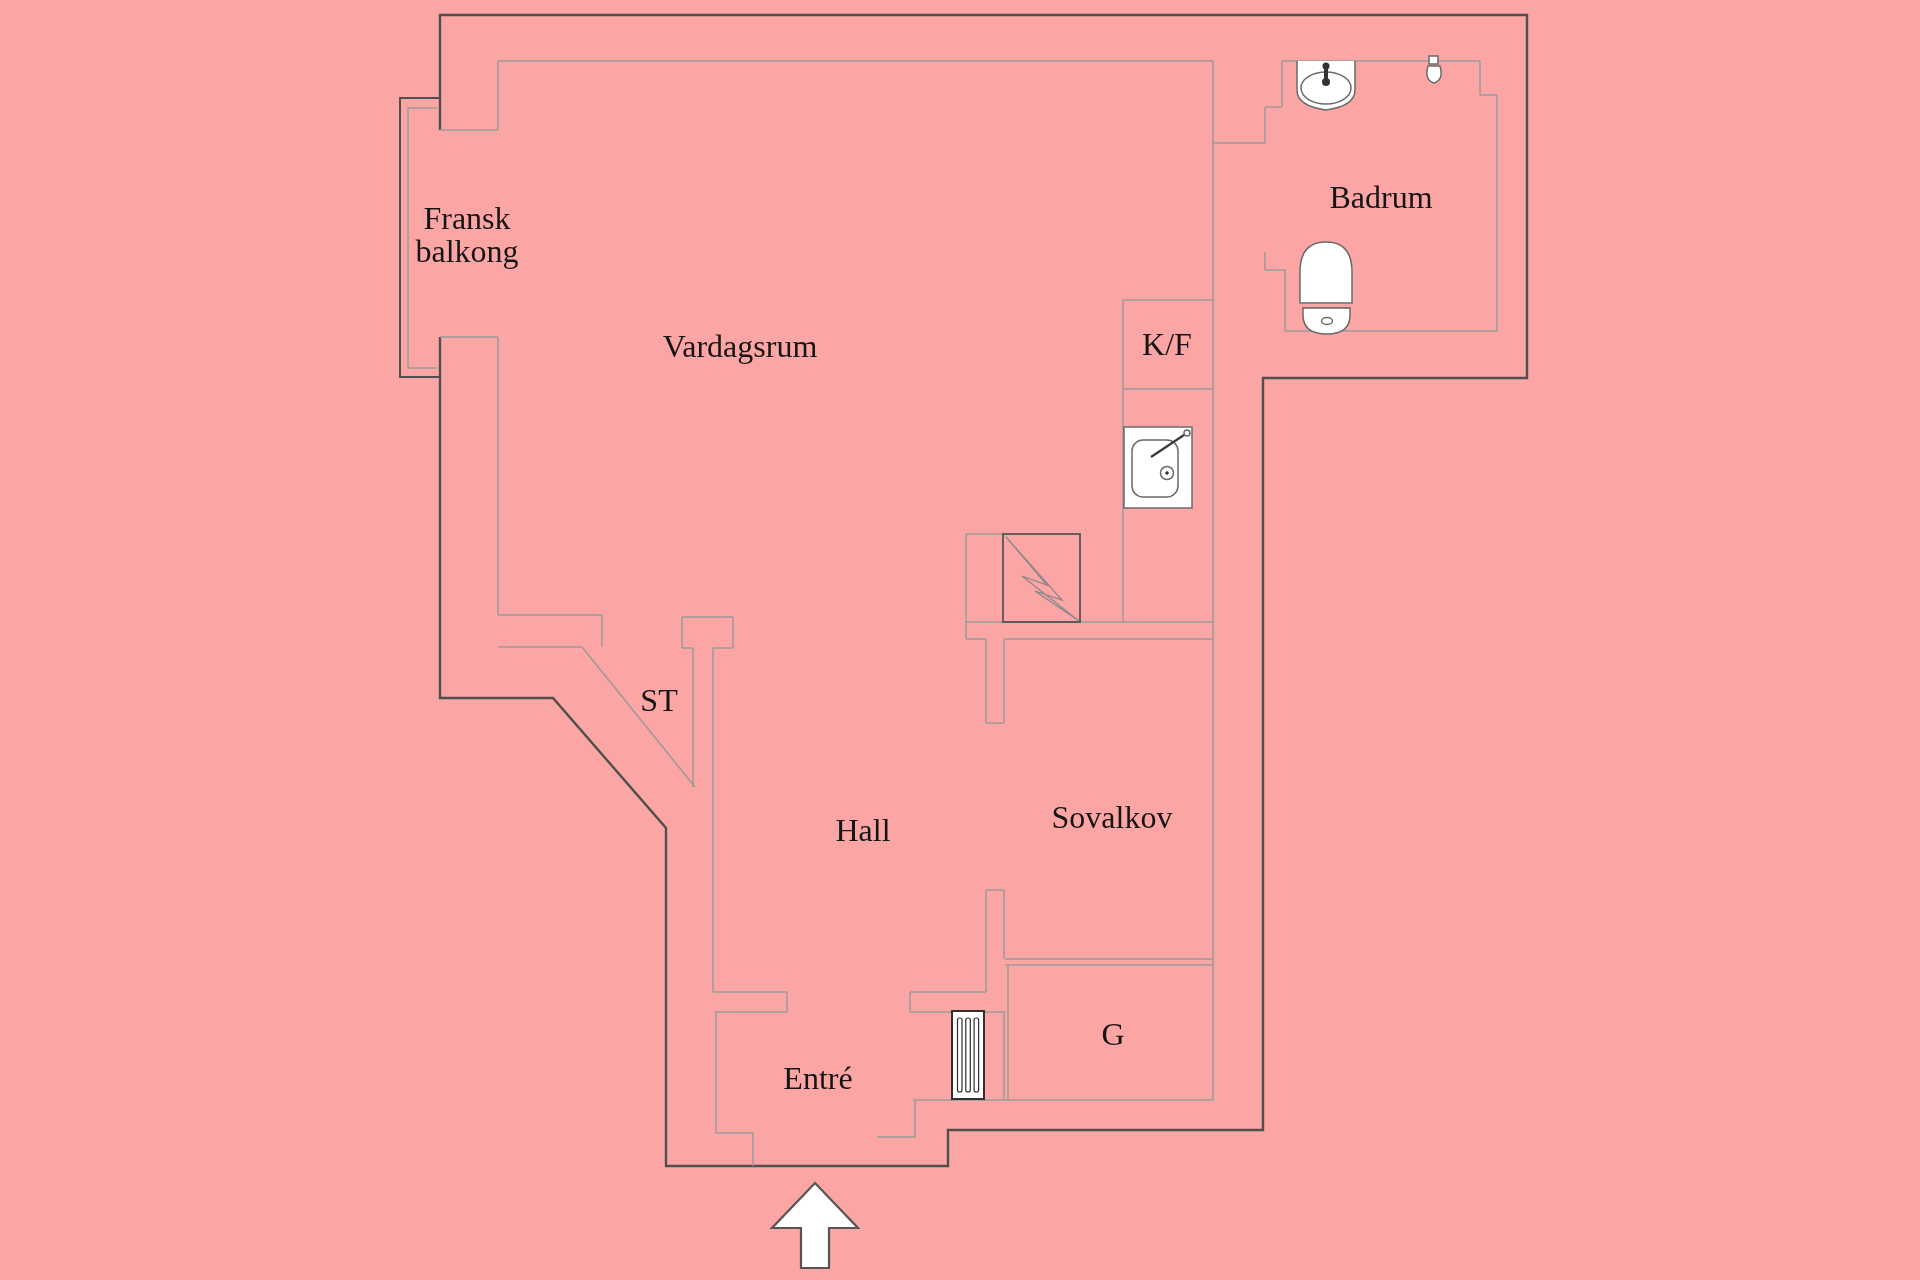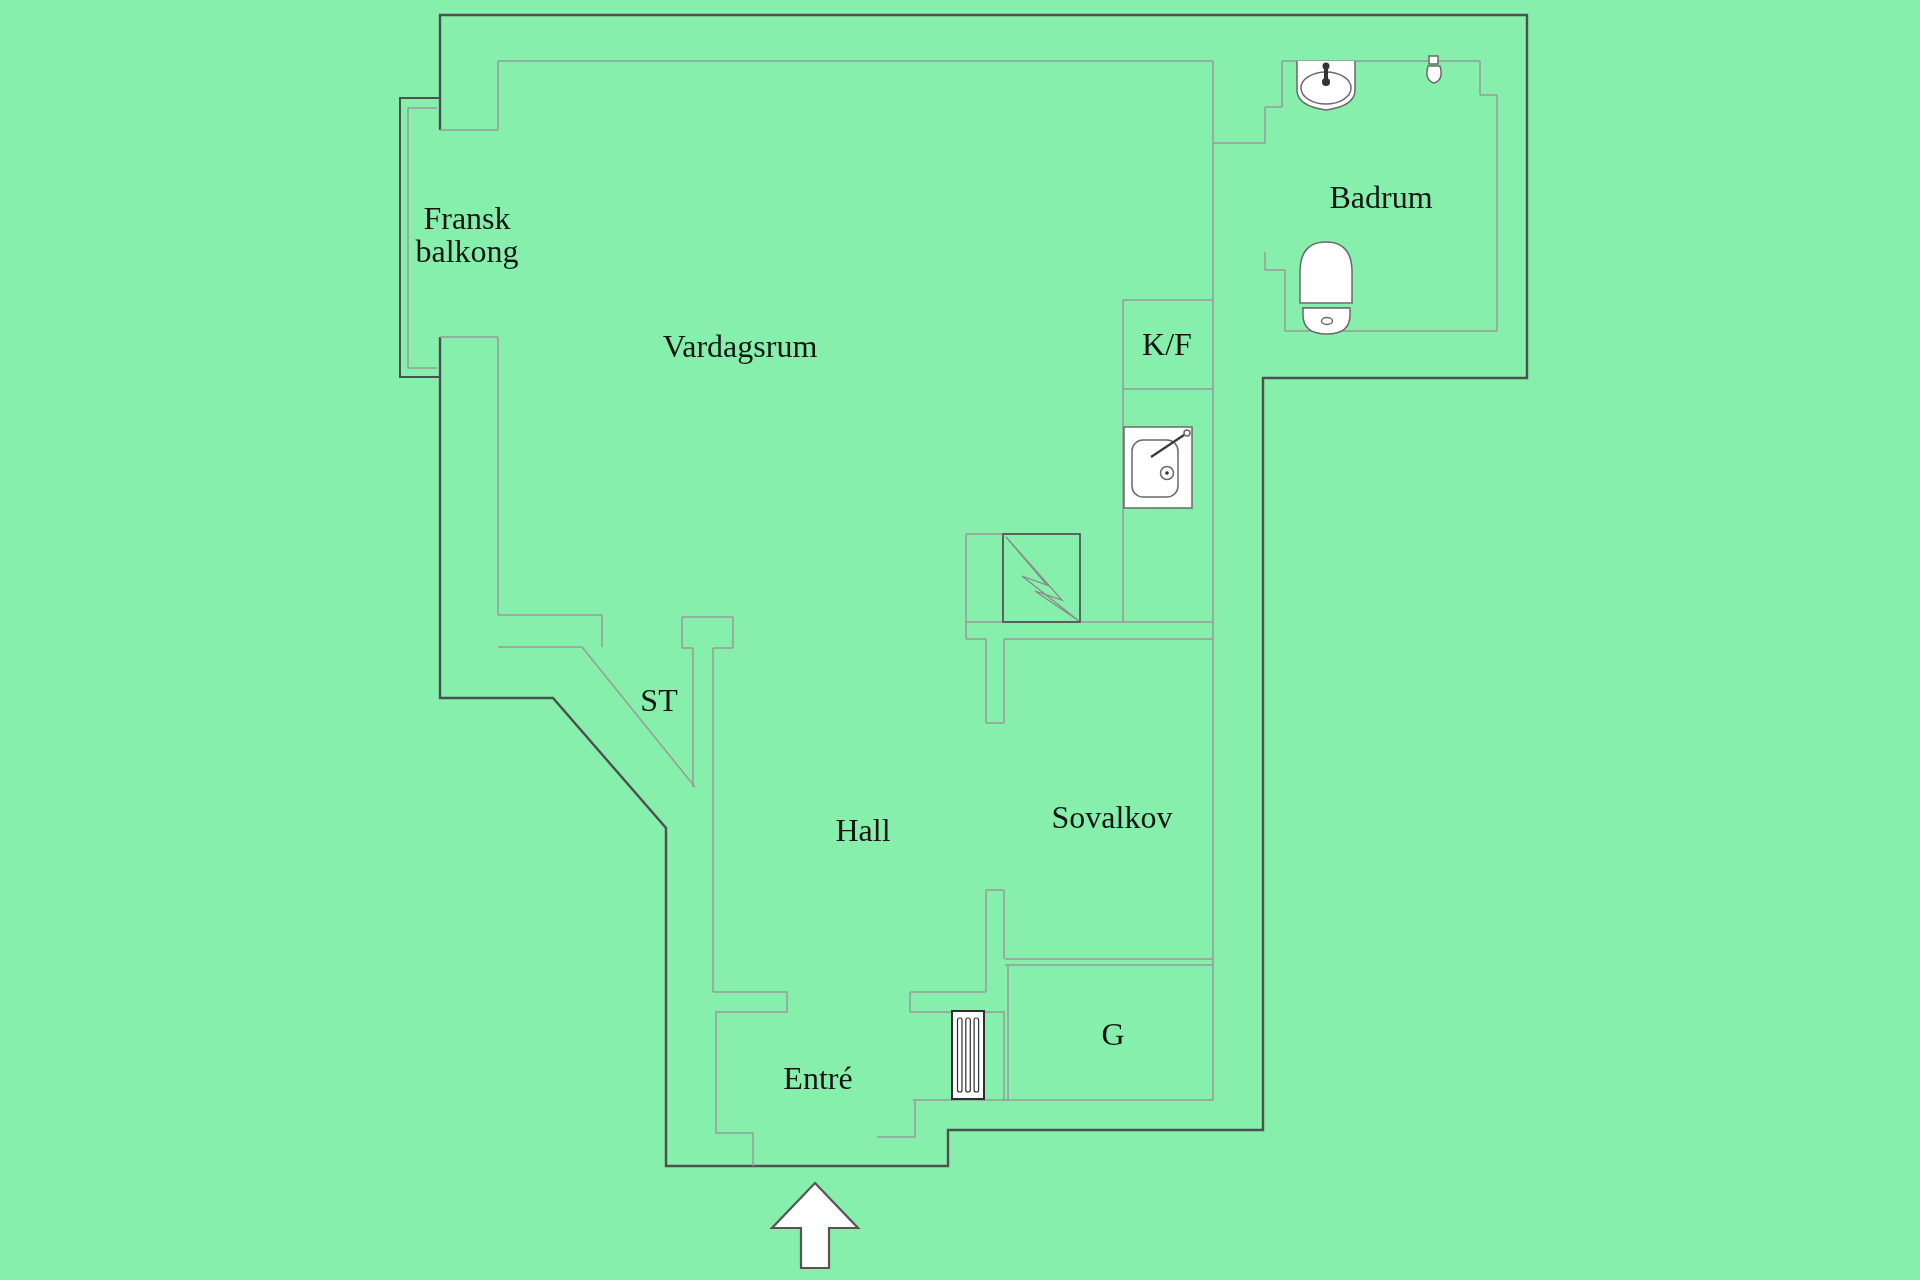--- a/index.html
+++ b/index.html
@@ -7,21 +7,21 @@
     padding: 0;
     background: #ffffff;
     width: 1920px;
     height: 1280px;
     overflow: hidden;
   }
   .plan-wrap {
     position: relative;
     width: 1920px;
     height: 1280px;
-    background: #86efac;
+    background: #fca5a5;
   }
   svg { display: block; }
   .wall-outer { fill: none; stroke: #4f4f4f; stroke-width: 2.4; stroke-linejoin: miter; }
   .wall-inner { fill: none; stroke: #9a9a9a; stroke-width: 1.5; stroke-linejoin: miter; }
   .fixture    { fill: #ffffff; stroke: #6a6a6a; stroke-width: 1.5; }
   .fixture-thin { fill: none; stroke: #8a8a8a; stroke-width: 1.3; }
   .fixture-dark { fill: none; stroke: #3a3a3a; stroke-width: 2; }
   .fixture-fill { fill: #333333; stroke: none; }
   .room-label {
     font-family: "Liberation Serif", "DejaVu Serif", serif;

